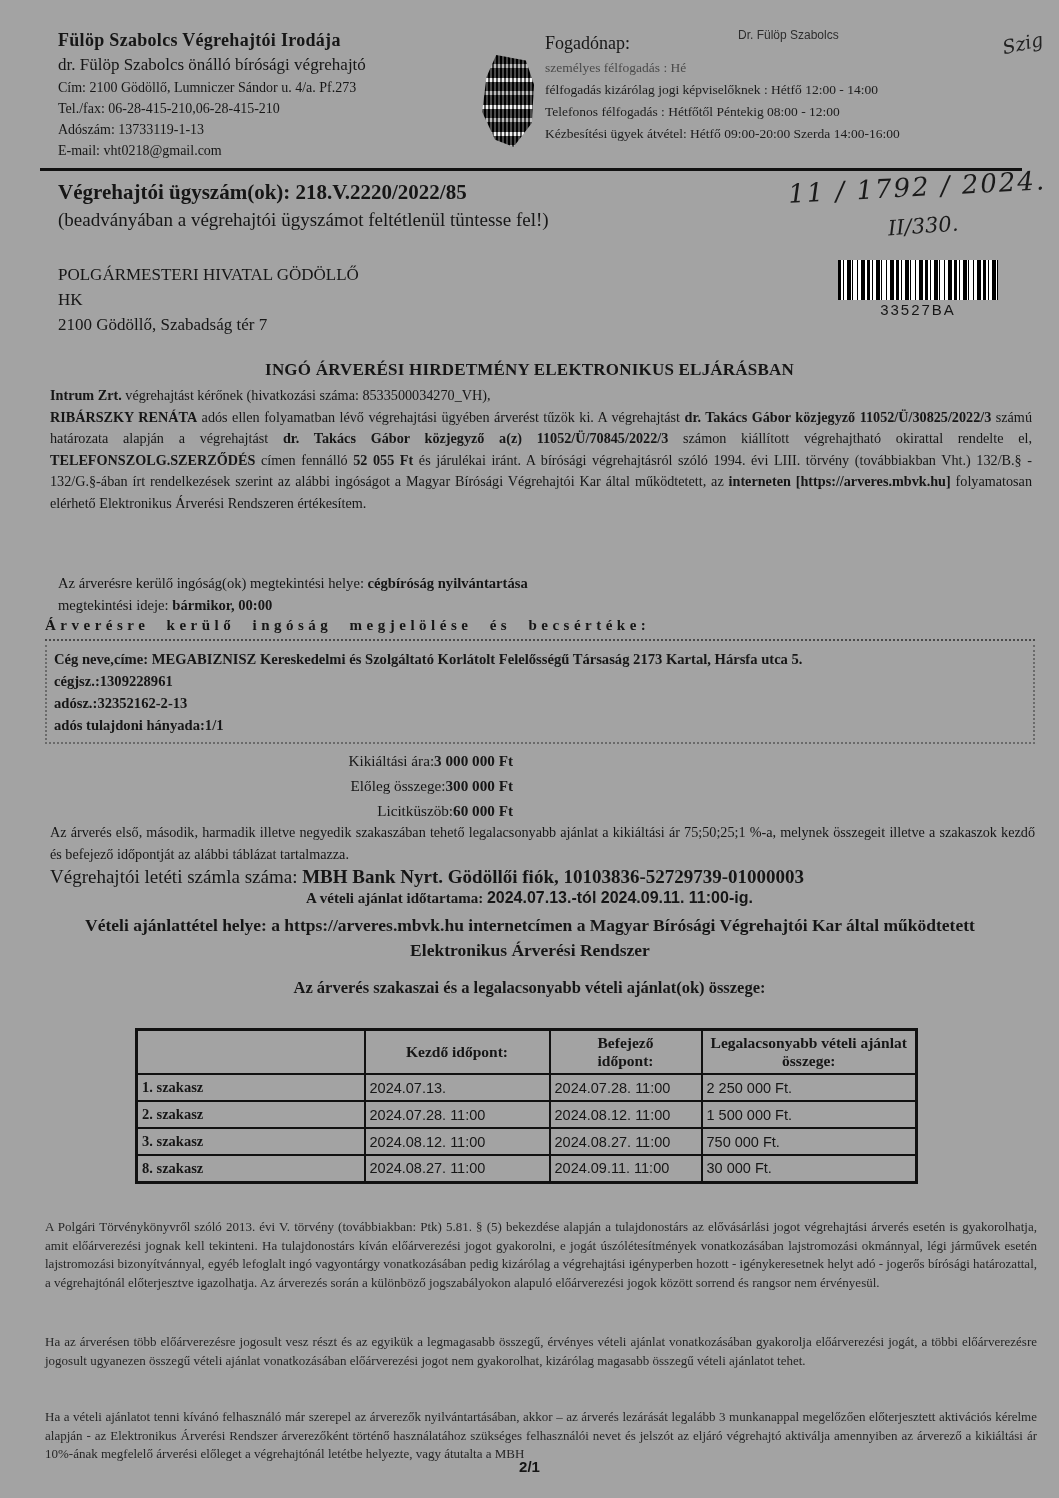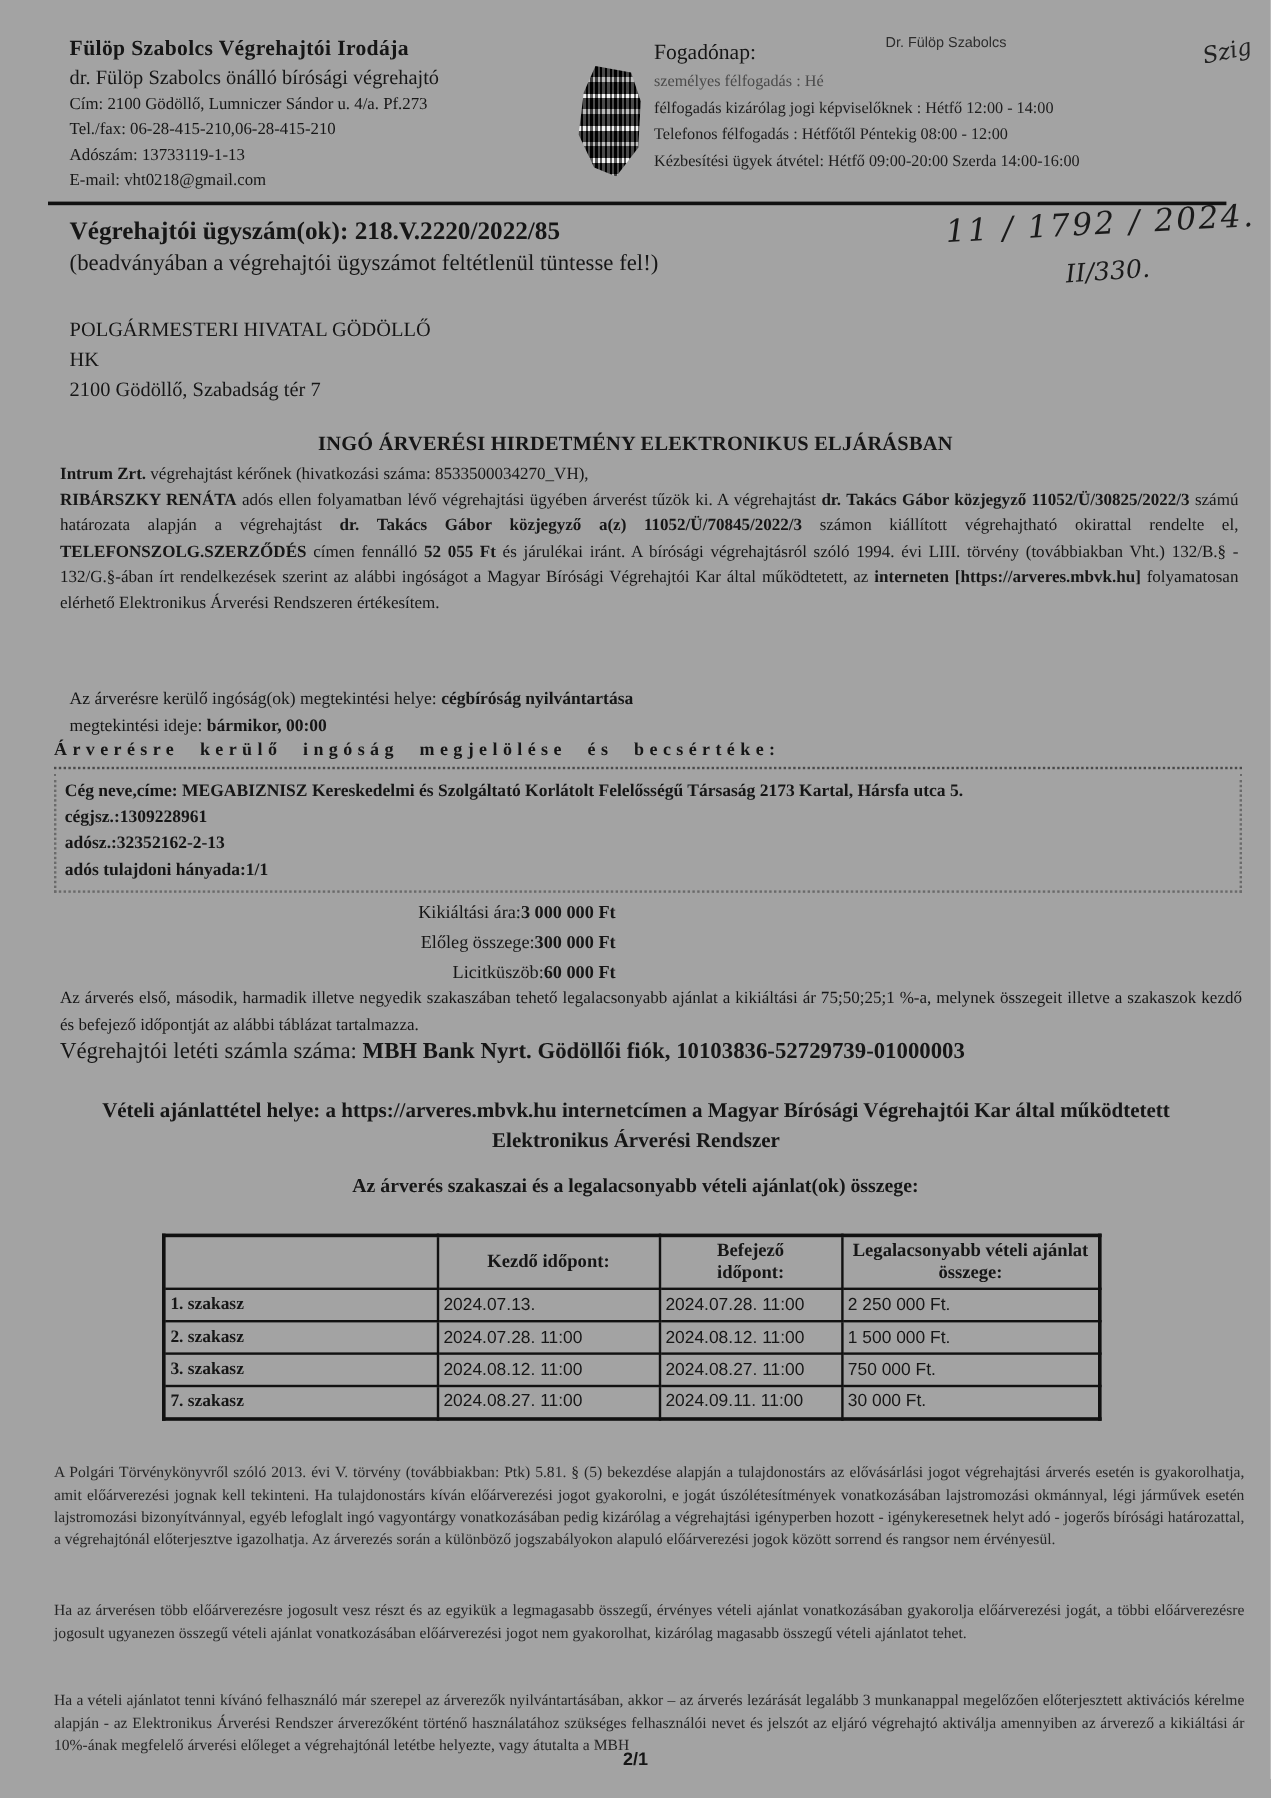--- a/index.html
+++ b/index.html
@@ -128,20 +128,24 @@
 
   <div class="abs handw handw-main" style="left:788px; top:172px;">11 / 1792 / 2024.</div>
   <div class="abs handw handw-sub" style="left:888px; top:214px;">II/330.</div>
 
   <div class="abs" style="left:58px; top:262px; width:600px;">
     <div class="addr-line">POLGÁRMESTERI HIVATAL GÖDÖLLŐ</div>
     <div class="addr-line">HK</div>
     <div class="addr-line">2100 Gödöllő, Szabadság tér 7</div>
   </div>
 
+  <div class="abs" style="left:838px; top:260px; width:160px;">
+    <div class="barcode"></div>
+    <div class="barcode-label">33527BA</div>
+  </div>
 
   <div class="abs center doc-title" style="left:0; top:360px; width:1059px;">INGÓ ÁRVERÉSI HIRDETMÉNY ELEKTRONIKUS ELJÁRÁSBAN</div>
 
   <div class="abs intro just" style="left:50px; top:385px; width:982px;">
     <span class="b">Intrum Zrt.</span><span> végrehajtást kérőnek (hivatkozási száma: 8533500034270_VH),</span><br>
     <span class="b">RIBÁRSZKY RENÁTA</span><span> adós ellen folyamatban lévő végrehajtási ügyében árverést tűzök ki. A végrehajtást </span><span class="b">dr. Takács Gábor közjegyző 11052/Ü/30825/2022/3</span><span> számú határozata alapján a végrehajtást  </span><span class="b">dr. Takács Gábor közjegyző a(z) 11052/Ü/70845/2022/3</span><span> számon kiállított végrehajtható okirattal rendelte el, </span><span class="b">TELEFONSZOLG.SZERZŐDÉS</span><span> címen fennálló </span><span class="b">52 055 Ft</span><span> és járulékai iránt. A bírósági végrehajtásról szóló 1994. évi LIII. törvény (továbbiakban Vht.) 132/B.§ - 132/G.§-ában írt rendelkezések szerint az alábbi ingóságot a Magyar Bírósági Végrehajtói Kar által működtetett, az </span><span class="b">interneten [https://arveres.mbvk.hu]</span><span> folyamatosan elérhető Elektronikus Árverési Rendszeren értékesítem.</span>
   </div>
 
   <div class="abs view-line" style="left:58px; top:572px; width:900px;">
     <span>Az árverésre kerülő ingóság(ok) megtekintési helye:  </span><span class="b">cégbíróság nyilvántartása</span>
@@ -173,20 +177,23 @@
       <span class="val">60 000 Ft</span>
     </div>
   </div>
 
   <div class="abs stage-note just" style="left:50px; top:822px; width:985px;">Az árverés első, második, harmadik illetve negyedik szakaszában tehető legalacsonyabb ajánlat a kikiáltási ár 75;50;25;1 %-a, melynek összegeit illetve a szakaszok kezdő és befejező időpontját az alábbi táblázat tartalmazza.</div>
 
   <div class="abs acct-line" style="left:50px; top:866px; width:985px;">
     <span>Végrehajtói letéti számla száma: </span><span class="b">MBH Bank Nyrt. Gödöllői fiók, 10103836-52729739-01000003</span>
   </div>
 
+  <div class="abs center" style="left:0; top:889px; width:1059px;">
+    <span class="offer-period-label">A vételi ajánlat időtartama: </span><span class="offer-period-value">2024.07.13.-tól 2024.09.11. 11:00-ig.</span>
+  </div>
 
   <div class="abs center offer-place" style="left:80px; top:913px; width:900px;">Vételi ajánlattétel helye: a https://arveres.mbvk.hu internetcímen a Magyar Bírósági Végrehajtói Kar által működtetett Elektronikus Árverési Rendszer</div>
 
   <div class="abs center stages-heading" style="left:0; top:978px; width:1059px;">Az árverés szakaszai és a legalacsonyabb vételi ajánlat(ok) összege:</div>
 
   <table class="stages abs" style="left:135px; top:1028px;">
     <tbody>
         <tr>
       <th class="c1"></th>
       <th class="c2">Kezdő időpont:</th>
@@ -207,21 +214,21 @@
       <td class="sans">2024.08.12. 11:00</td>
       <td class="sans">1 500 000 Ft.</td>
     </tr>
     <tr>
       <td class="stage-name">3. szakasz</td>
       <td class="sans">2024.08.12. 11:00</td>
       <td class="sans">2024.08.27. 11:00</td>
       <td class="sans">750 000 Ft.</td>
     </tr>
     <tr>
-      <td class="stage-name">7. szakasz</td>
+      <td class="stage-name">8. szakasz</td>
       <td class="sans">2024.08.27. 11:00</td>
       <td class="sans">2024.09.11. 11:00</td>
       <td class="sans">30 000 Ft.</td>
     </tr>
   </tbody>
     </table>
 
   <div class="abs legal just" style="left:45px; top:1218px; width:992px;">A Polgári Törvénykönyvről szóló 2013. évi V. törvény (továbbiakban: Ptk) 5.81. § (5) bekezdése alapján a tulajdonostárs az elővásárlási jogot végrehajtási árverés esetén is gyakorolhatja, amit előárverezési jognak kell tekinteni. Ha tulajdonostárs kíván előárverezési jogot gyakorolni, e jogát úszólétesítmények vonatkozásában lajstromozási okmánnyal, légi járművek esetén lajstromozási bizonyítvánnyal, egyéb lefoglalt ingó vagyontárgy vonatkozásában pedig kizárólag a végrehajtási igényperben hozott - igénykeresetnek helyt adó - jogerős bírósági határozattal, a végrehajtónál előterjesztve igazolhatja. Az árverezés során a különböző jogszabályokon alapuló előárverezési jogok között sorrend és rangsor nem érvényesül.</div>
   <div class="abs legal just" style="left:45px; top:1333px; width:992px;">Ha az árverésen több előárverezésre jogosult vesz részt és az egyikük a legmagasabb összegű, érvényes vételi ajánlat vonatkozásában gyakorolja előárverezési jogát, a többi előárverezésre jogosult ugyanezen összegű vételi ajánlat vonatkozásában előárverezési jogot nem gyakorolhat, kizárólag magasabb összegű vételi ajánlatot tehet.</div>
   <div class="abs legal just" style="left:45px; top:1408px; width:992px;">Ha a vételi ajánlatot tenni kívánó felhasználó már szerepel az árverezők nyilvántartásában, akkor – az árverés lezárását legalább 3 munkanappal megelőzően előterjesztett aktivációs kérelme alapján - az Elektronikus Árverési Rendszer árverezőként történő használatához szükséges felhasználói nevet és jelszót az eljáró végrehajtó aktiválja amennyiben az árverező a kikiáltási ár 10%-ának megfelelő árverési előleget a végrehajtónál letétbe helyezte, vagy átutalta a MBH</div>

